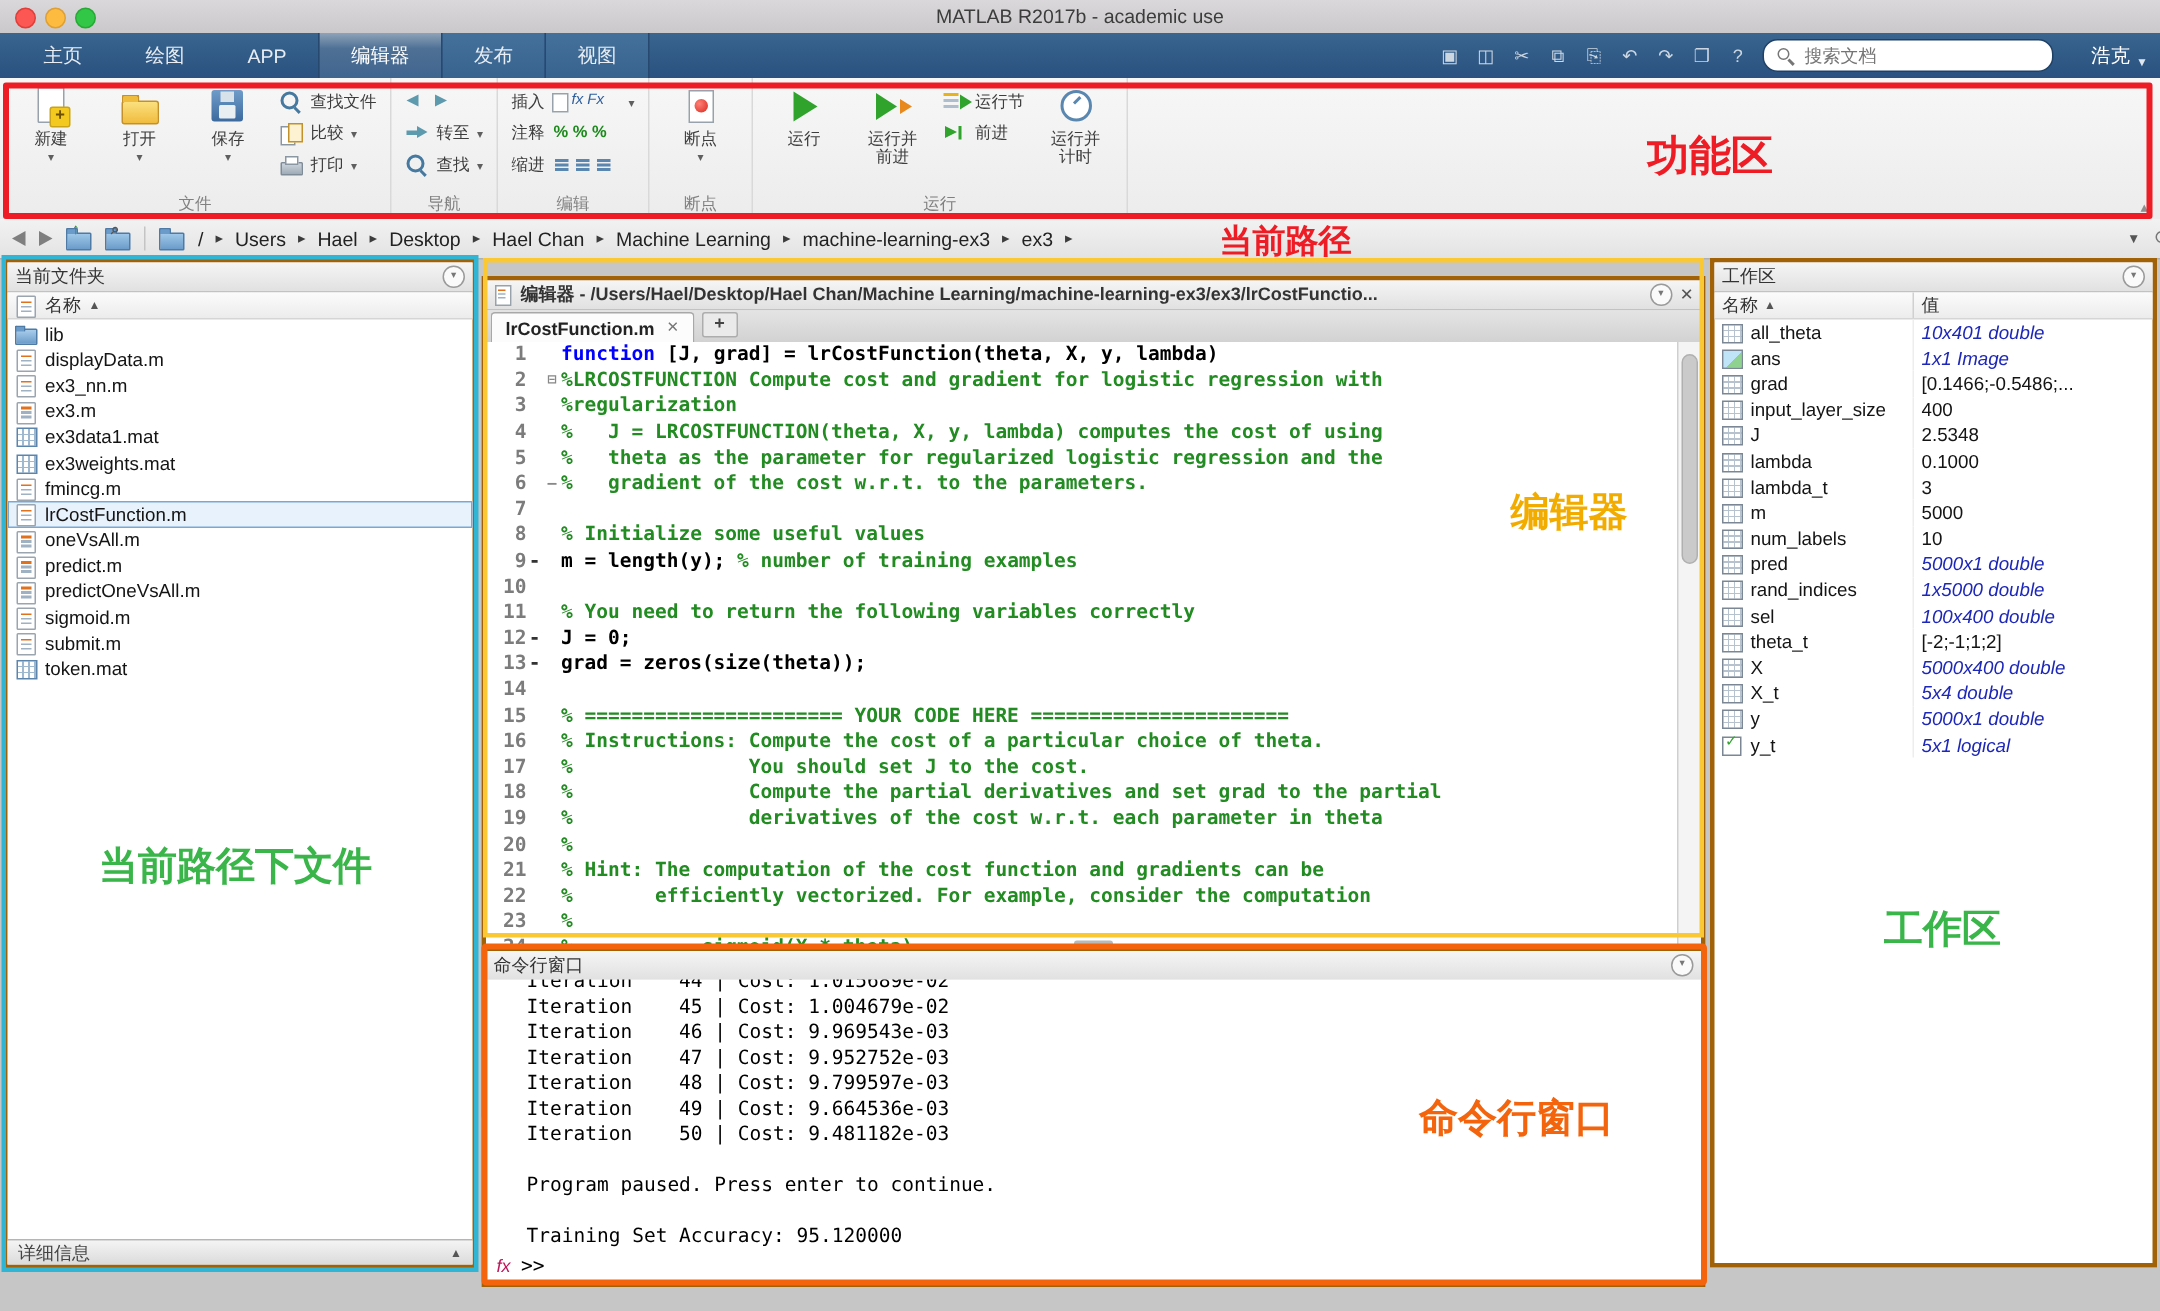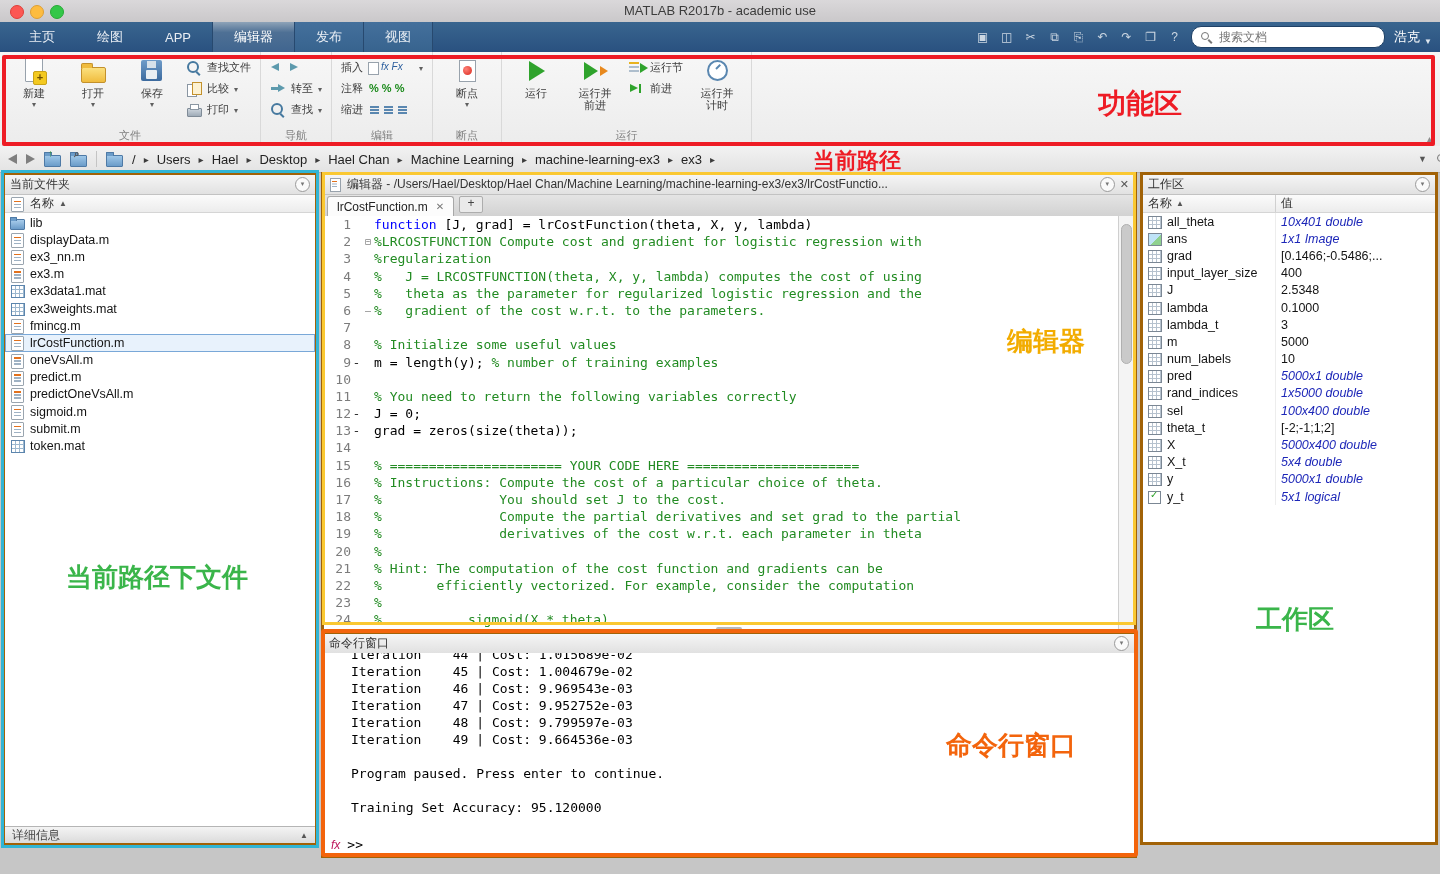--- a/index.html
+++ b/index.html
@@ -29,21 +29,21 @@
   .qicon{color:#ccd7e2;font-size:12px;width:15px;text-align:center;}
   #searchbox{width:176px;height:20px;background:#fff;border-radius:10px;border:1px solid #1f4166;
     display:flex;align-items:center;padding:0 8px;gap:5px;}
   #searchbox input{border:none;outline:none;width:135px;font-size:12px;color:#333;background:transparent;
     font-family:"Liberation Sans","DejaVu Sans",sans-serif;}
   .mag{position:relative;width:12px;height:12px;flex:0 0 auto;display:inline-block;}
   .mag::before{content:"";position:absolute;left:1px;top:1px;width:6px;height:6px;
     border:1.5px solid #767676;border-radius:50%;}
   .mag::after{content:"";position:absolute;left:8.5px;top:8px;width:4.5px;height:1.6px;background:#767676;
     transform:rotate(45deg);transform-origin:0 0;}
-  #user{color:#fff;font-size:13px;display:flex;align-items:flex-end;gap:4px;}
+  #user{color:#fff;font-size:13px;display:flex;align-items:flex-end;gap:4px;margin-left:16px;}
   .dd-white{font-size:8px;color:#dfe7ef;}
 
   
   #ribbon{position:absolute;left:0;top:52px;width:1440px;height:94px;
     background:linear-gradient(#f7f7f7,#ececec);border-bottom:1px solid #b6b6b6;}
   #ribbon-groups{display:flex;height:93px;}
   .rgroup{position:relative;display:flex;flex-direction:column;border-right:1px solid #d9d9d9;padding:3px 7px 15px;}
   .rcols{display:flex;align-items:flex-start;gap:5px;flex:1;}
   .rglabel{position:absolute;left:0;right:0;bottom:2px;text-align:center;font-size:11px;color:#808080;}
   .bigbtn{display:flex;flex-direction:column;align-items:center;min-width:48px;padding:1px 3px;font-size:11px;color:#3d3d3d;}
@@ -164,21 +164,21 @@
   .fic-m::after{content:"";position:absolute;left:3.5px;top:4px;width:7px;height:1.5px;background:#e2711d;
     box-shadow:0 3px 0 #9fb2c4,0 6px 0 #9fb2c4;}
   .fic-mat::before{content:"";position:absolute;left:1px;top:1px;width:12px;height:11px;border:1px solid #5c85ad;
     background:repeating-linear-gradient(to right,transparent 0 3px,#9db8cf 3px 4px),
                repeating-linear-gradient(to bottom,transparent 0 3px,#9db8cf 3px 4px),#fff;}
   #details-bar{position:absolute;left:0;right:0;bottom:0;height:16px;
     background:linear-gradient(#f4f4f4,#dbdbdb);border-top:1px solid #b5b5b5;
     display:flex;align-items:center;justify-content:space-between;padding:0 7px;font-size:12px;color:#444;}
 
   
-  #editor-panel{left:321px;top:172px;width:816px;height:561px;}
+  #editor-panel{left:321px;top:184px;width:816px;height:561px;font-weight:bold;}
   .eicon{position:relative;width:13px;height:13px;flex:0 0 auto;}
   .eicon::before{content:"";position:absolute;left:1px;top:0;width:9px;height:12px;background:#fff;border:1px solid #98a2ac;}
   .eicon::after{content:"";position:absolute;left:3px;top:3px;width:5px;height:1.2px;background:#e2711d;
     box-shadow:0 2.5px 0 #9fb2c4,0 5px 0 #9fb2c4;}
   #editor-title{flex:1;font-size:12px;color:#333;white-space:nowrap;overflow:hidden;}
   #etabs{height:21px;background:linear-gradient(#e4e4e4,#d2d2d2);border-bottom:1px solid #b9b9b9;
     display:flex;align-items:flex-end;padding-left:3px;}
   .etab{height:19px;background:#fcfcfc;border:1px solid #a8a8a8;border-bottom:none;border-radius:3px 3px 0 0;
     display:flex;align-items:center;gap:8px;padding:0 9px;font-size:12px;color:#222;}
   .etab .x{color:#777;font-size:10px;}
@@ -695,20 +695,21 @@
       <span class="pmenu">▾</span>
     </div>
     <div id="cmd-body">
       <div id="command-output">
           <div class="cmdl">Iteration    44 | Cost: 1.015689e-02</div>
           <div class="cmdl">Iteration    45 | Cost: 1.004679e-02</div>
           <div class="cmdl">Iteration    46 | Cost: 9.969543e-03</div>
           <div class="cmdl">Iteration    47 | Cost: 9.952752e-03</div>
           <div class="cmdl">Iteration    48 | Cost: 9.799597e-03</div>
           <div class="cmdl">Iteration    49 | Cost: 9.664536e-03</div>
+          <div class="cmdl">Iteration    50 | Cost: 9.481182e-03</div>
           <div class="cmdl">&nbsp;</div>
           <div class="cmdl">Program paused. Press enter to continue.</div>
           <div class="cmdl">&nbsp;</div>
           <div class="cmdl">Training Set Accuracy: 95.120000</div>
         </div>
       <div id="prompt-row">
         <span id="fx">fx</span>
         <span id="prompt">&gt;&gt;</span>
       </div>
     </div>

